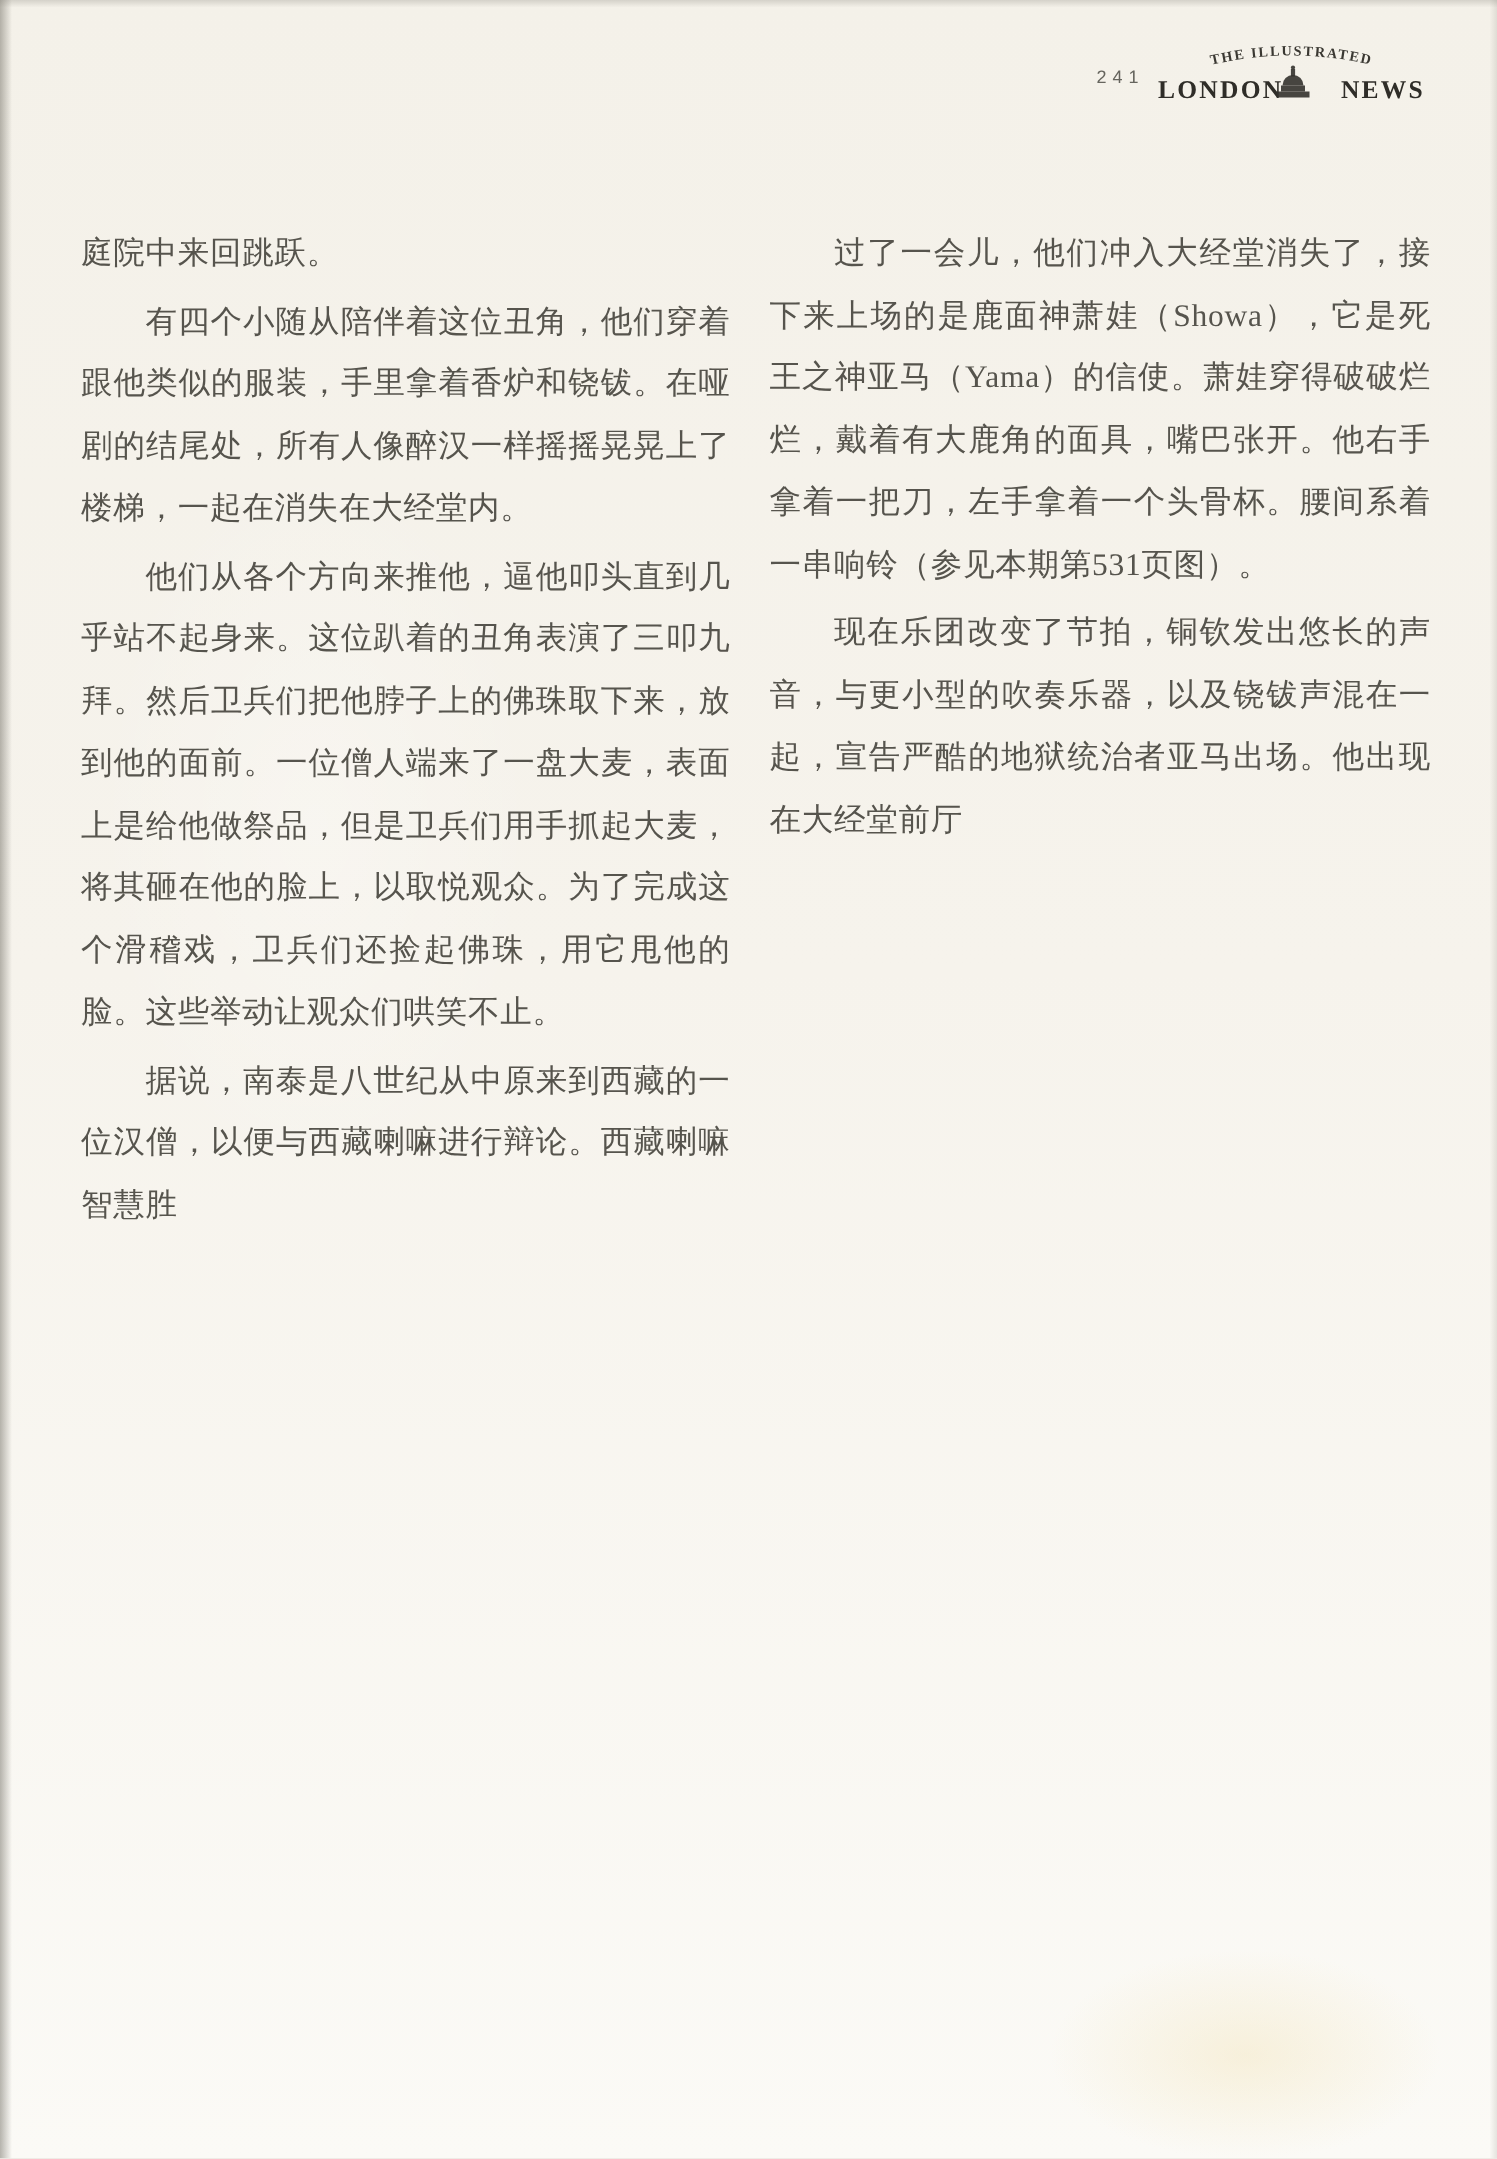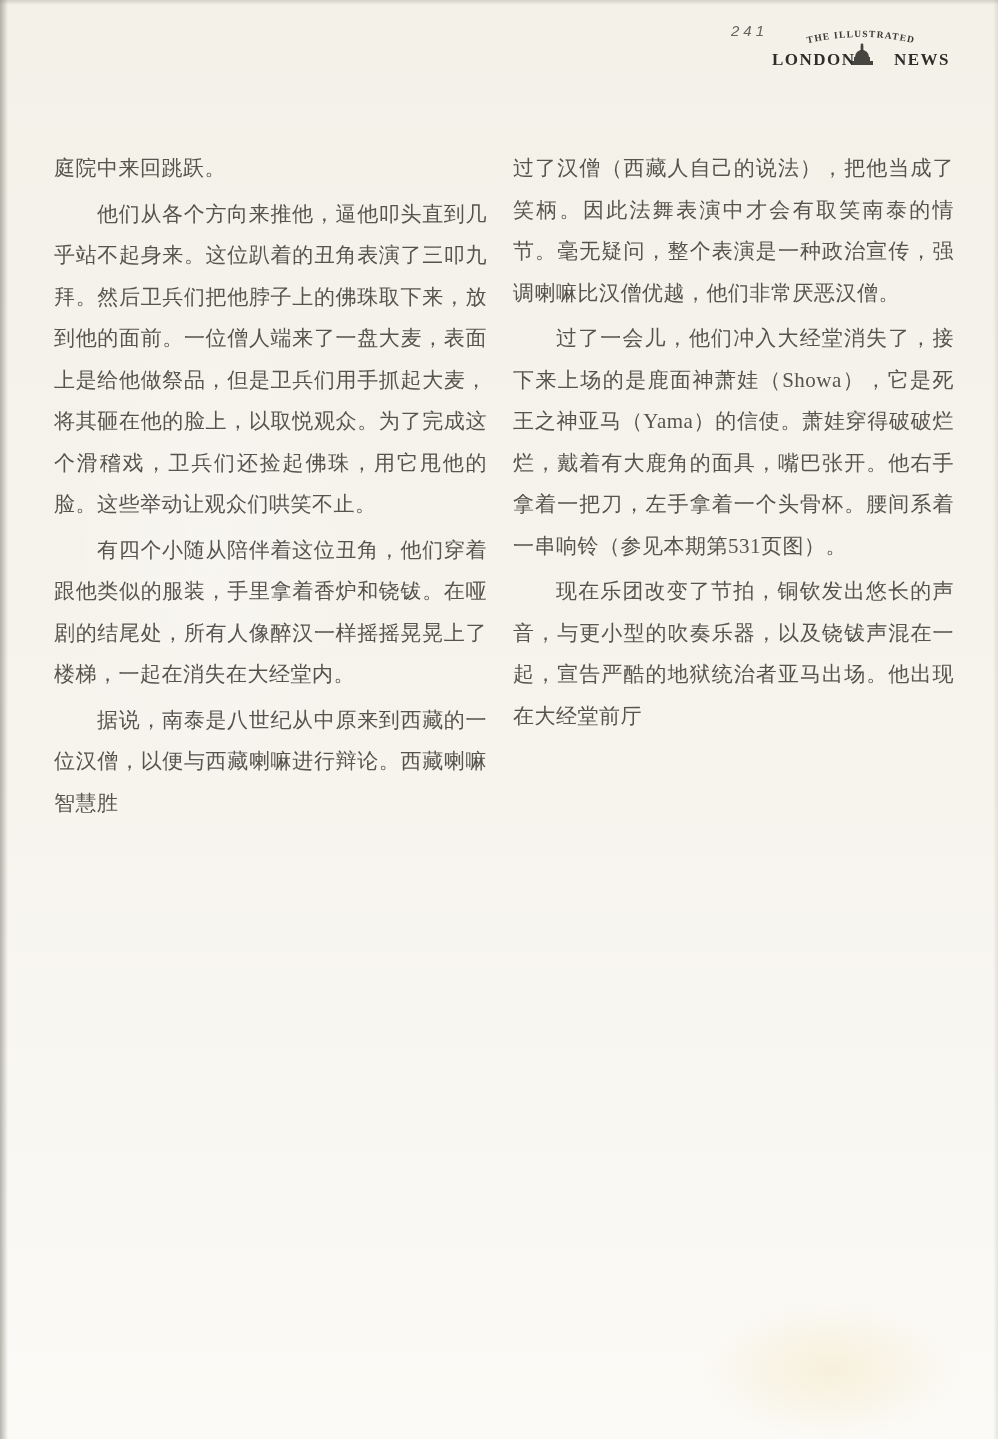--- a/index.html
+++ b/index.html
@@ -32,23 +32,23 @@
     position: absolute; left: 700px; top: 1300px; width: 260px; height: 140px;
     background: radial-gradient(closest-side, rgba(240,222,170,0.35), rgba(240,222,170,0));
     pointer-events: none;
   }
   .stain-b {
     position: absolute; left: 60px; top: 300px; width: 300px; height: 500px;
     background: radial-gradient(closest-side, rgba(255,255,255,0.25), rgba(255,255,255,0));
     pointer-events: none;
   }
   .pagenum {
-    position: absolute; left: 731px; top: 22px;
+    position: absolute; left: 731px; top: 44px;
     font-family: "Liberation Sans", sans-serif;
-    font-size: 15px; letter-spacing: 4px; color: #66655e; font-style: italic;
+    font-size: 12px; letter-spacing: 4px; color: #66655e;
   }
   .masthead {
     position: absolute; left: 772px; top: 20px;
   }
   .arc-text {
     font-family: "Liberation Serif", "DejaVu Serif", serif;
     font-size: 9.5px; font-weight: bold; letter-spacing: 1.2px; fill: #3a3832;
   }
   .mast-main {
     font-family: "Liberation Serif", "DejaVu Serif", serif;
@@ -88,23 +88,22 @@
       <rect class="dome" x="79" y="41" width="22" height="4"></rect>
       <rect class="dome" x="82" y="37" width="16" height="4"></rect>
       <path class="dome" d="M 83,37 a 7,7 0 0 1 14,0 z"></path>
       <rect class="dome" x="88.6" y="26" width="2.8" height="5"></rect>
       <circle class="dome" cx="90" cy="25" r="1.4"></circle>
     </g>
   </svg>
 
   <div class="col col-left">
     <p>庭院中来回跳跃。</p>
+    <p class="ind">有四个小随从陪伴着这位丑角，他们穿着跟他类似的服装，手里拿着香炉和铙钹。在哑剧的结尾处，所有人像醉汉一样摇摇晃晃上了楼梯，一起在消失在大经堂内。</p>
     <p class="ind">他们从各个方向来推他，逼他叩头直到几乎站不起身来。这位趴着的丑角表演了三叩九拜。然后卫兵们把他脖子上的佛珠取下来，放到他的面前。一位僧人端来了一盘大麦，表面上是给他做祭品，但是卫兵们用手抓起大麦，将其砸在他的脸上，以取悦观众。为了完成这个滑稽戏，卫兵们还捡起佛珠，用它甩他的脸。这些举动让观众们哄笑不止。</p>
-    <p class="ind">有四个小随从陪伴着这位丑角，他们穿着跟他类似的服装，手里拿着香炉和铙钹。在哑剧的结尾处，所有人像醉汉一样摇摇晃晃上了楼梯，一起在消失在大经堂内。</p>
     <p class="ind">据说，南泰是八世纪从中原来到西藏的一位汉僧，以便与西藏喇嘛进行辩论。西藏喇嘛智慧胜</p>
   </div>
 
   <div class="col col-right">
-    <p>过了汉僧（西藏人自己的说法），把他当成了笑柄。因此法舞表演中才会有取笑南泰的情节。毫无疑问，整个表演是一种政治宣传，强调喇嘛比汉僧优越，他们非常厌恶汉僧。</p>
     <p class="ind">过了一会儿，他们冲入大经堂消失了，接下来上场的是鹿面神萧娃（Showa），它是死王之神亚马（Yama）的信使。萧娃穿得破破烂烂，戴着有大鹿角的面具，嘴巴张开。他右手拿着一把刀，左手拿着一个头骨杯。腰间系着一串响铃（参见本期第531页图）。</p>
     <p class="ind">现在乐团改变了节拍，铜钦发出悠长的声音，与更小型的吹奏乐器，以及铙钹声混在一起，宣告严酷的地狱统治者亚马出场。他出现在大经堂前厅</p>
   </div>
 </div>
 
 </body></html>

